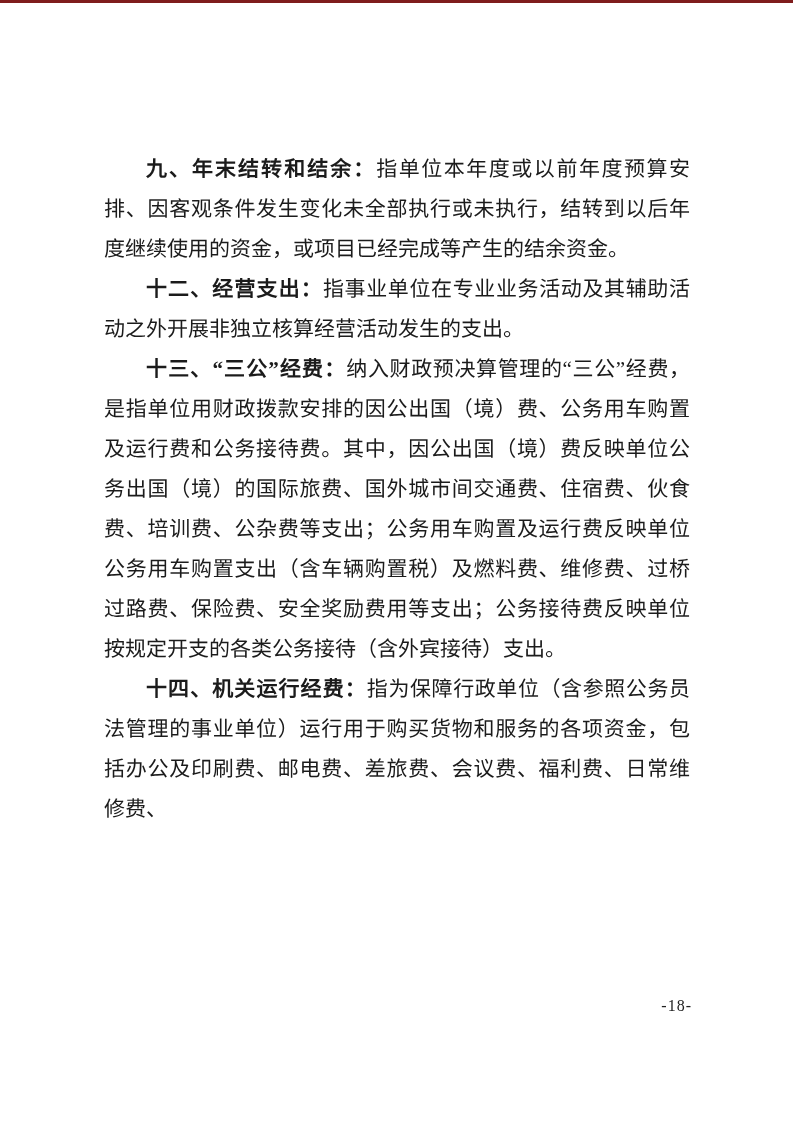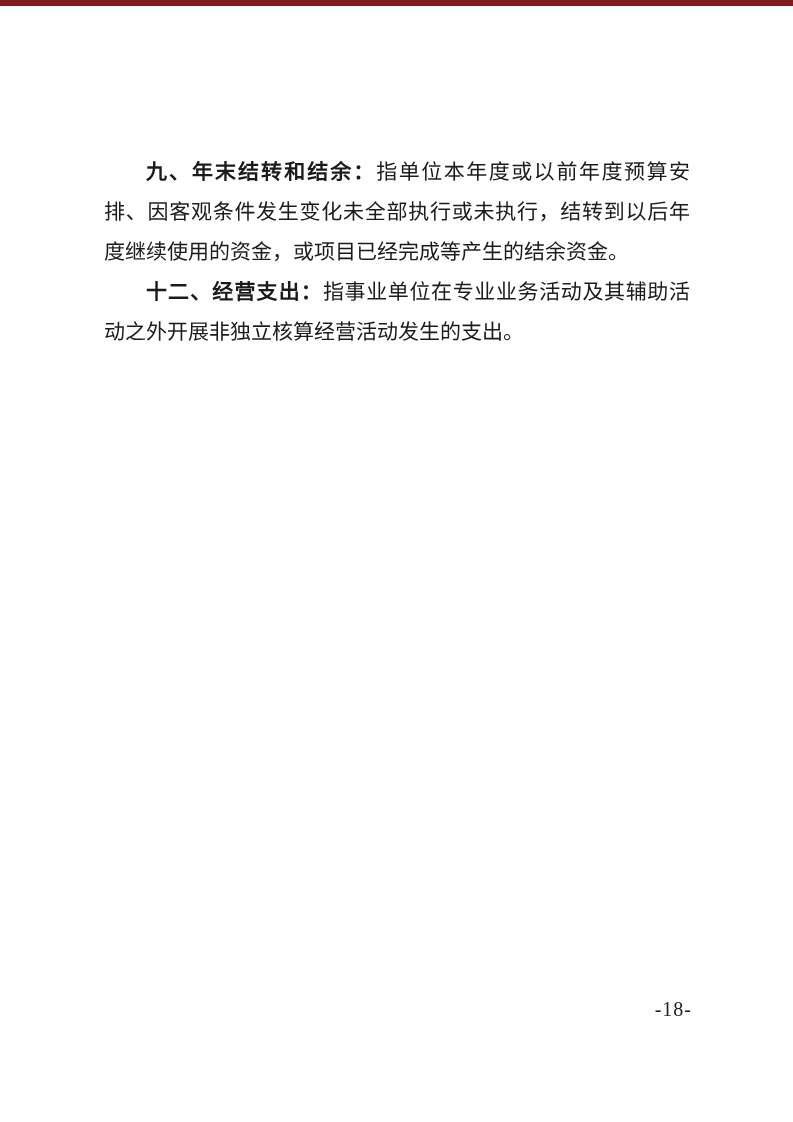--- a/index.html
+++ b/index.html
@@ -5,21 +5,21 @@
   html, body {
     margin: 0;
     padding: 0;
     background: #ffffff;
   }
   .page {
     position: relative;
     width: 793px;
     height: 1122px;
     background: #ffffff;
-    border-top: 6px solid #7f1d1d;
+    border-top: 3px solid #7f1d1d;
     box-sizing: border-box;
     font-family: "Liberation Serif", "DejaVu Serif", serif;
     color: #1b1b1b;
     overflow: hidden;
   }
   .content {
     position: absolute;
     left: 104px;
     top: 146px;
     width: 586px;
@@ -35,37 +35,39 @@
     word-break: break-all;
   }
   .lead {
     font-weight: 700;
     letter-spacing: 0.5px;
   }
   .page-number {
     position: absolute;
     top: 991px;
     right: 101px;
-    font-size: 20px;
+    font-size: 16px;
     line-height: 24px;
     letter-spacing: 1px;
     color: #222222;
     font-family: "Liberation Serif", "DejaVu Serif", serif;
   }
 </style>
 </head>
 <body>
 
 <div class="page">
   <div class="content">
 
     <p class="para"><span class="lead">九、年末结转和结余：</span><span>指单位本年度或以前年度预算安排、因客观条件发生变化未全部执行或未执行，结转到以后年度继续使用的资金，或项目已经完成等产生的结余资金。</span></p>
 
 
 
     <p class="para"><span class="lead">十二、经营支出：</span><span>指事业单位在专业业务活动及其辅助活动之外开展非独立核算经营活动发生的支出。</span></p>
 
+    <p class="para"><span class="lead">十三、“三公”经费：</span><span>纳入财政预决算管理的“三公”经费，是指单位用财政拨款安排的因公出国（境）费、公务用车购置及运行费和公务接待费。其中，因公出国（境）费反映单位公务出国（境）的国际旅费、国外城市间交通费、住宿费、伙食费、培训费、公杂费等支出；公务用车购置及运行费反映单位公务用车购置支出（含车辆购置税）及燃料费、维修费、过桥过路费、保险费、安全奖励费用等支出；公务接待费反映单位按规定开支的各类公务接待（含外宾接待）支出。</span></p>
 
+    <p class="para"><span class="lead">十四、机关运行经费：</span><span>指为保障行政单位（含参照公务员法管理的事业单位）运行用于购买货物和服务的各项资金，包括办公及印刷费、邮电费、差旅费、会议费、福利费、日常维修费、</span></p>
 
   </div>
 
   <div class="page-number">-18-</div>
 </div>
 
 </body></html>

